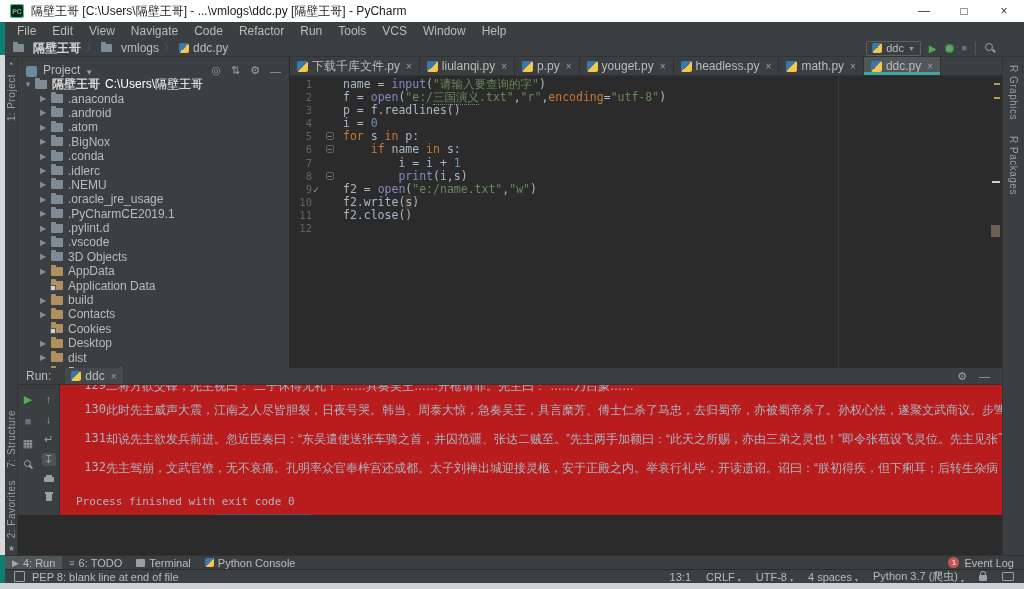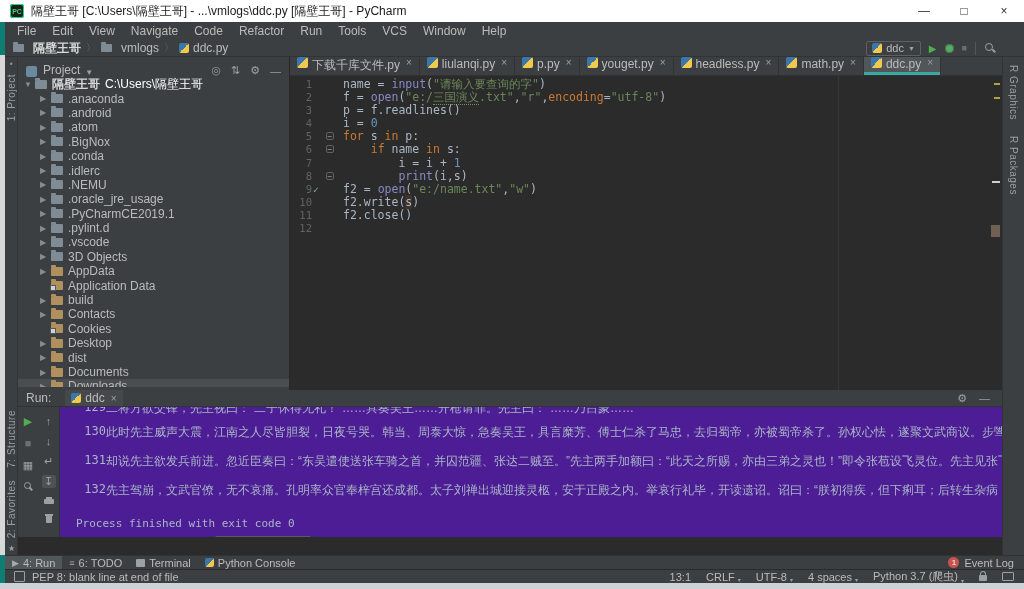--- a/index.html
+++ b/index.html
@@ -66,39 +66,39 @@
   .fold-ico::before{content:'';position:absolute;top:-2px;left:0;width:5px;height:2px;background:inherit;border-radius:1px 1px 0 0}
   .fc-gray{background:#7f8c96}.fc-tan{background:#b0905e}
   .fold-ico.link::after{content:'';position:absolute;left:-1px;bottom:-1px;width:4px;height:4px;background:#cfd4d8;border:1px solid #55585a}
   .t-label{color:#bbbbbb}
   .t-root{font-weight:bold;color:#d8d8d8}
   .t-path{color:#ffffff;margin-left:5px}
 
   
   #editor{left:290px;top:57px;width:712px;height:333px;background:#2b2b2b;overflow:hidden}
   #tabbar{height:19px;background:#3c3f41;border-bottom:1px solid #323232;display:flex;box-sizing:border-box}
-  .etab{display:flex;gap:4px;padding:0 7px;border-right:1px solid #323232;font-size:12px;color:#bbbbbb;position:relative}
+  .etab{display:flex;align-items:center;gap:4px;padding:0 7px;border-right:1px solid #323232;font-size:12px;color:#bbbbbb;position:relative}
   .etab.active{background:#515658}
   .etab.active::after{content:'';position:absolute;left:0;right:0;bottom:0;height:3px;background:#3ca8a1}
   .py-ico{width:11px;height:11px;border-radius:2px;background:linear-gradient(135deg,#3b77a9 50%,#f2c94c 50%);flex:none}
   .tab-close{color:#9aa0a3;font-size:10px;margin-left:2px}
   #code{position:relative;padding-top:2px;font-family:"DejaVu Sans Mono",monospace;font-size:11.5px;height:312px}
   .cline{position:relative;height:13.1px;line-height:13.1px;padding-left:53px;white-space:pre}
   .lnum{position:absolute;left:0;top:0;width:22px;text-align:right;color:#606366;font-size:10.5px}
   .fold-box{position:absolute;left:36px;top:2px;width:8px;height:8px;border:1px solid #5f6163;border-radius:2px;
             color:#9aa0a3;font-size:8px;line-height:7px;text-align:center;box-sizing:border-box}
   .gut-check{position:absolute;left:23px;top:0;color:#8a9a8c;font-size:10px}
   .tk-p{color:#a9b7c6}.tk-k{color:#cc7832}.tk-s{color:#6a8759}.tk-su{color:#6a8759;border-bottom:1px dotted #7b8a5e}
   .tk-n{color:#6897bb}.tk-b{color:#8888c6}
   .tk-hl{color:#a9b7c6;background:#40332b}
   #margin-guide{position:absolute;left:548px;top:19px;width:1px;height:314px;background:#383838}
   .stripe-mark{position:absolute;right:2px}
 
   
-  #run-panel{left:18px;top:390px;width:984px;height:147px;background:#4c1d95;overflow:hidden}
+  #run-panel{left:18px;top:368px;width:984px;height:147px;background:#b91c1c;overflow:hidden}
   #run-header{height:17px;background:#3c3f41;border-bottom:1px solid #323232;display:flex;align-items:center;box-sizing:border-box;font-size:12px}
   #run-label{margin-left:8px;color:#bbbbbb}
   #run-tab{display:flex;align-items:center;gap:4px;margin-left:14px;padding:0 6px;height:100%;background:#46494b}
   #run-header-actions{margin-left:auto;display:flex;gap:12px;margin-right:12px;color:#9da0a2;font-size:11px}
   .rt-col{position:absolute;top:17px;bottom:0;background:#3c3f41;display:flex;flex-direction:column;align-items:center;box-sizing:border-box}
   #rt-col1{left:0;width:20px;padding-top:8px;gap:9px}
   #rt-col2{left:20px;width:22px;border-right:1px solid #323232;padding-top:8px;gap:7px}
   .rt-ico{color:#9aa0a3;font-size:11px;width:14px;height:13px;line-height:13px;text-align:center}
   .rt-ico.green{color:#4faf50}
   .rt-ico.dis{color:#6e6e6e}

